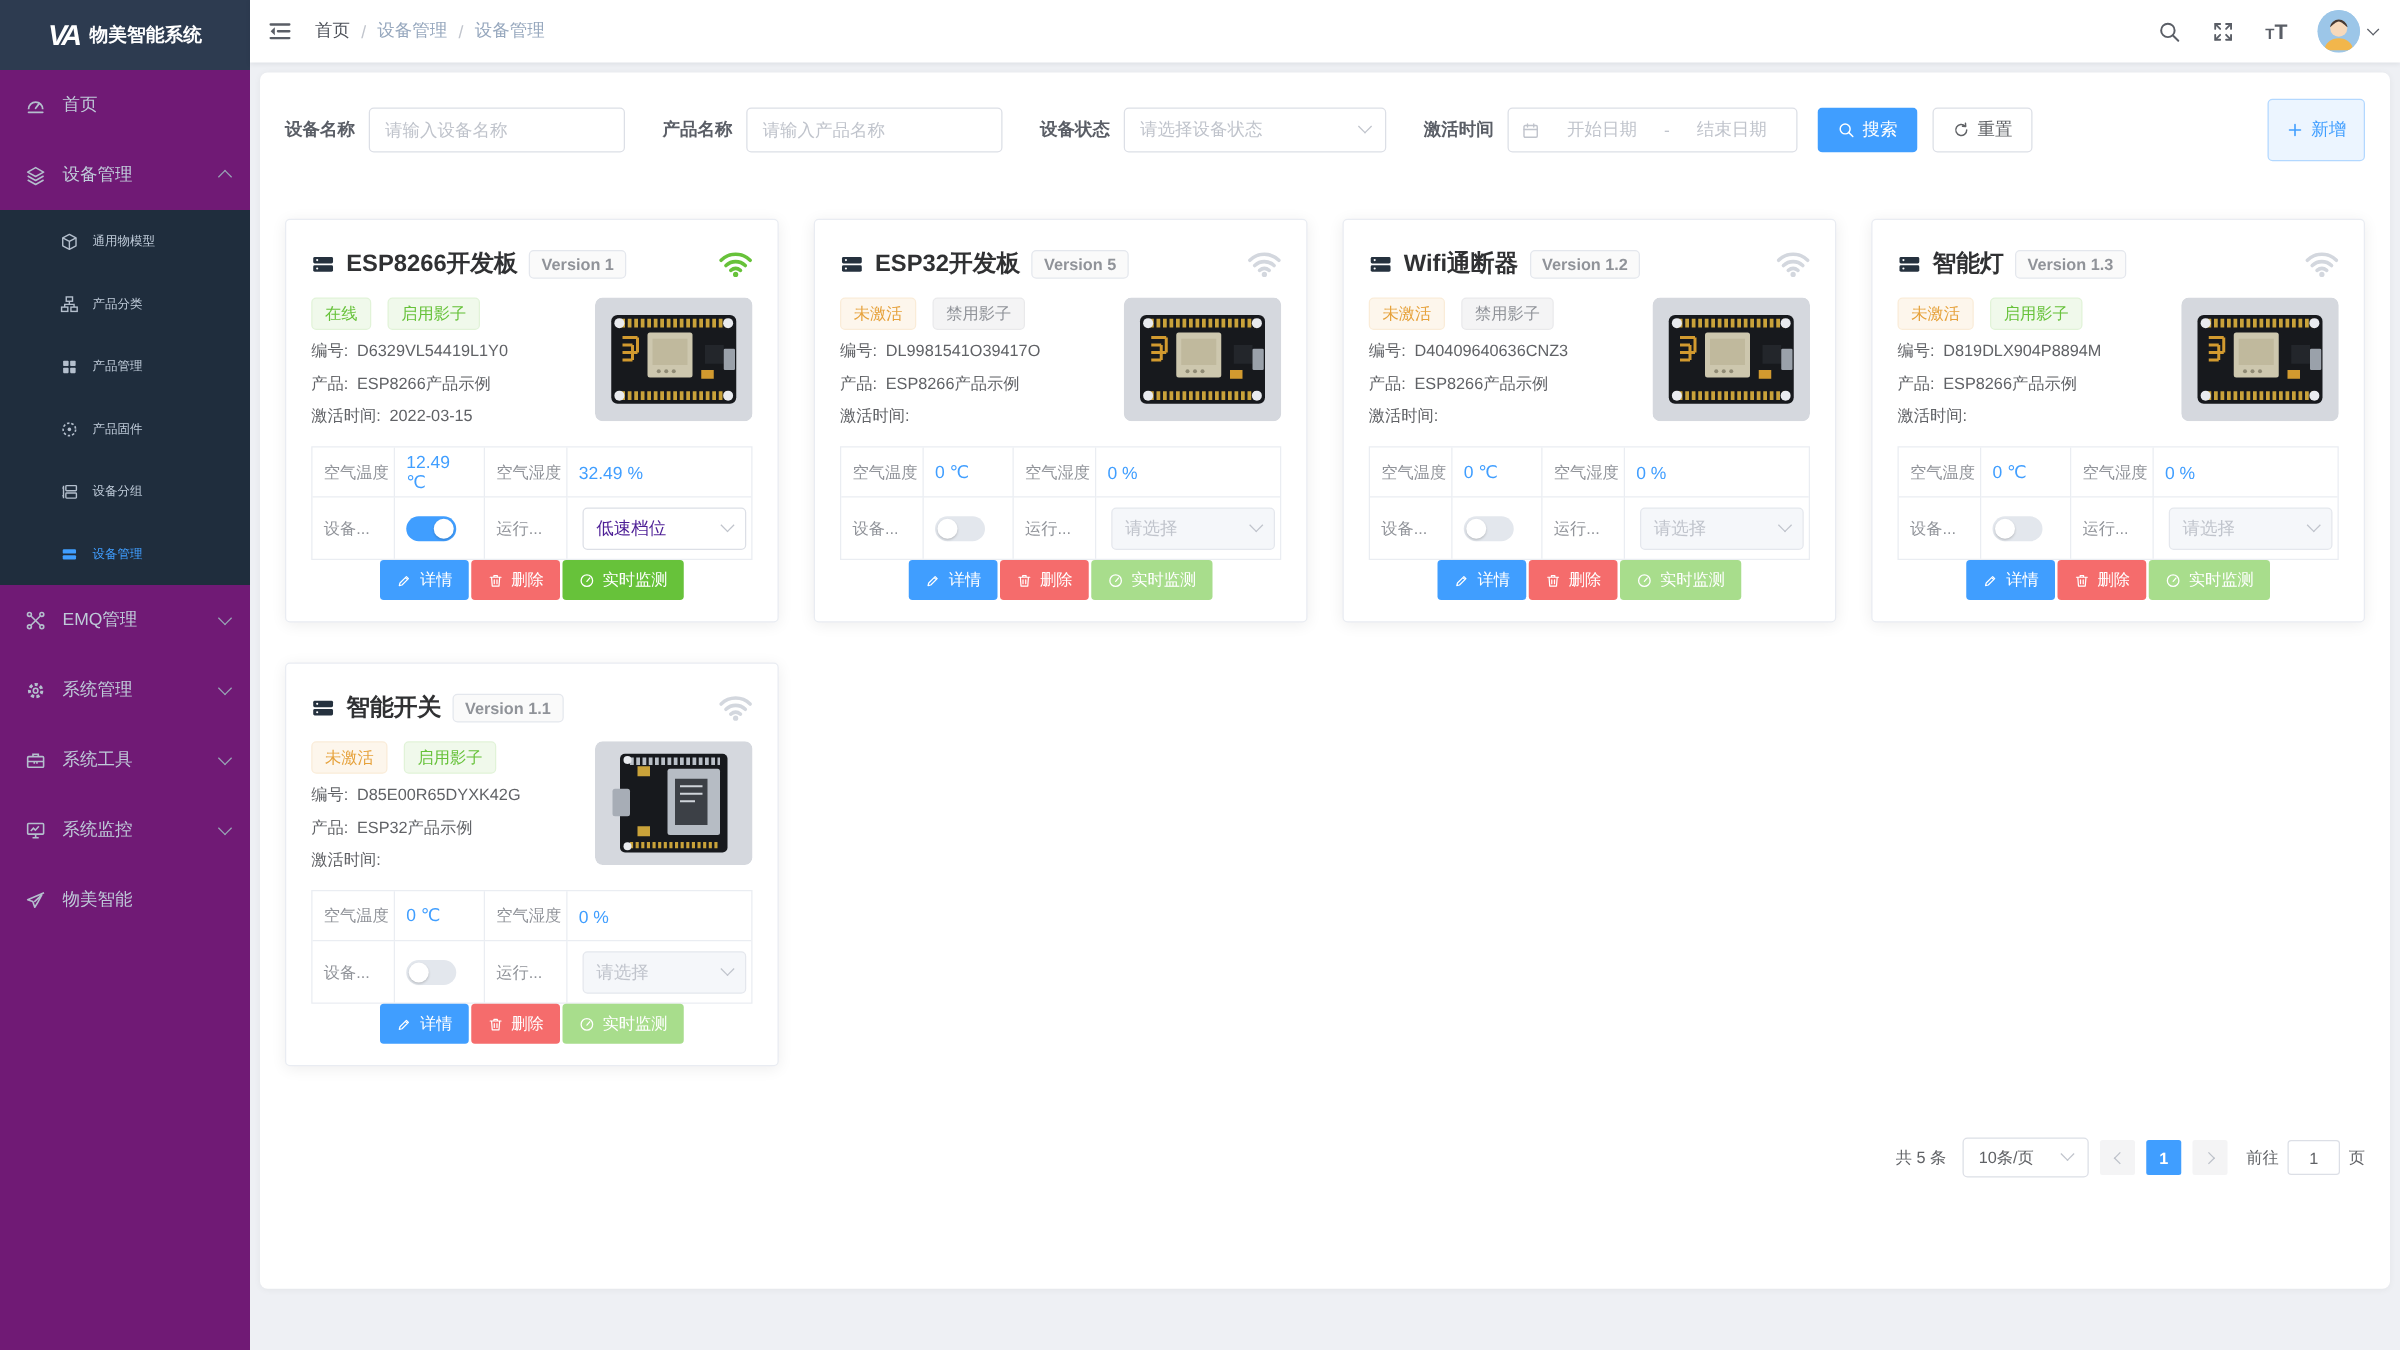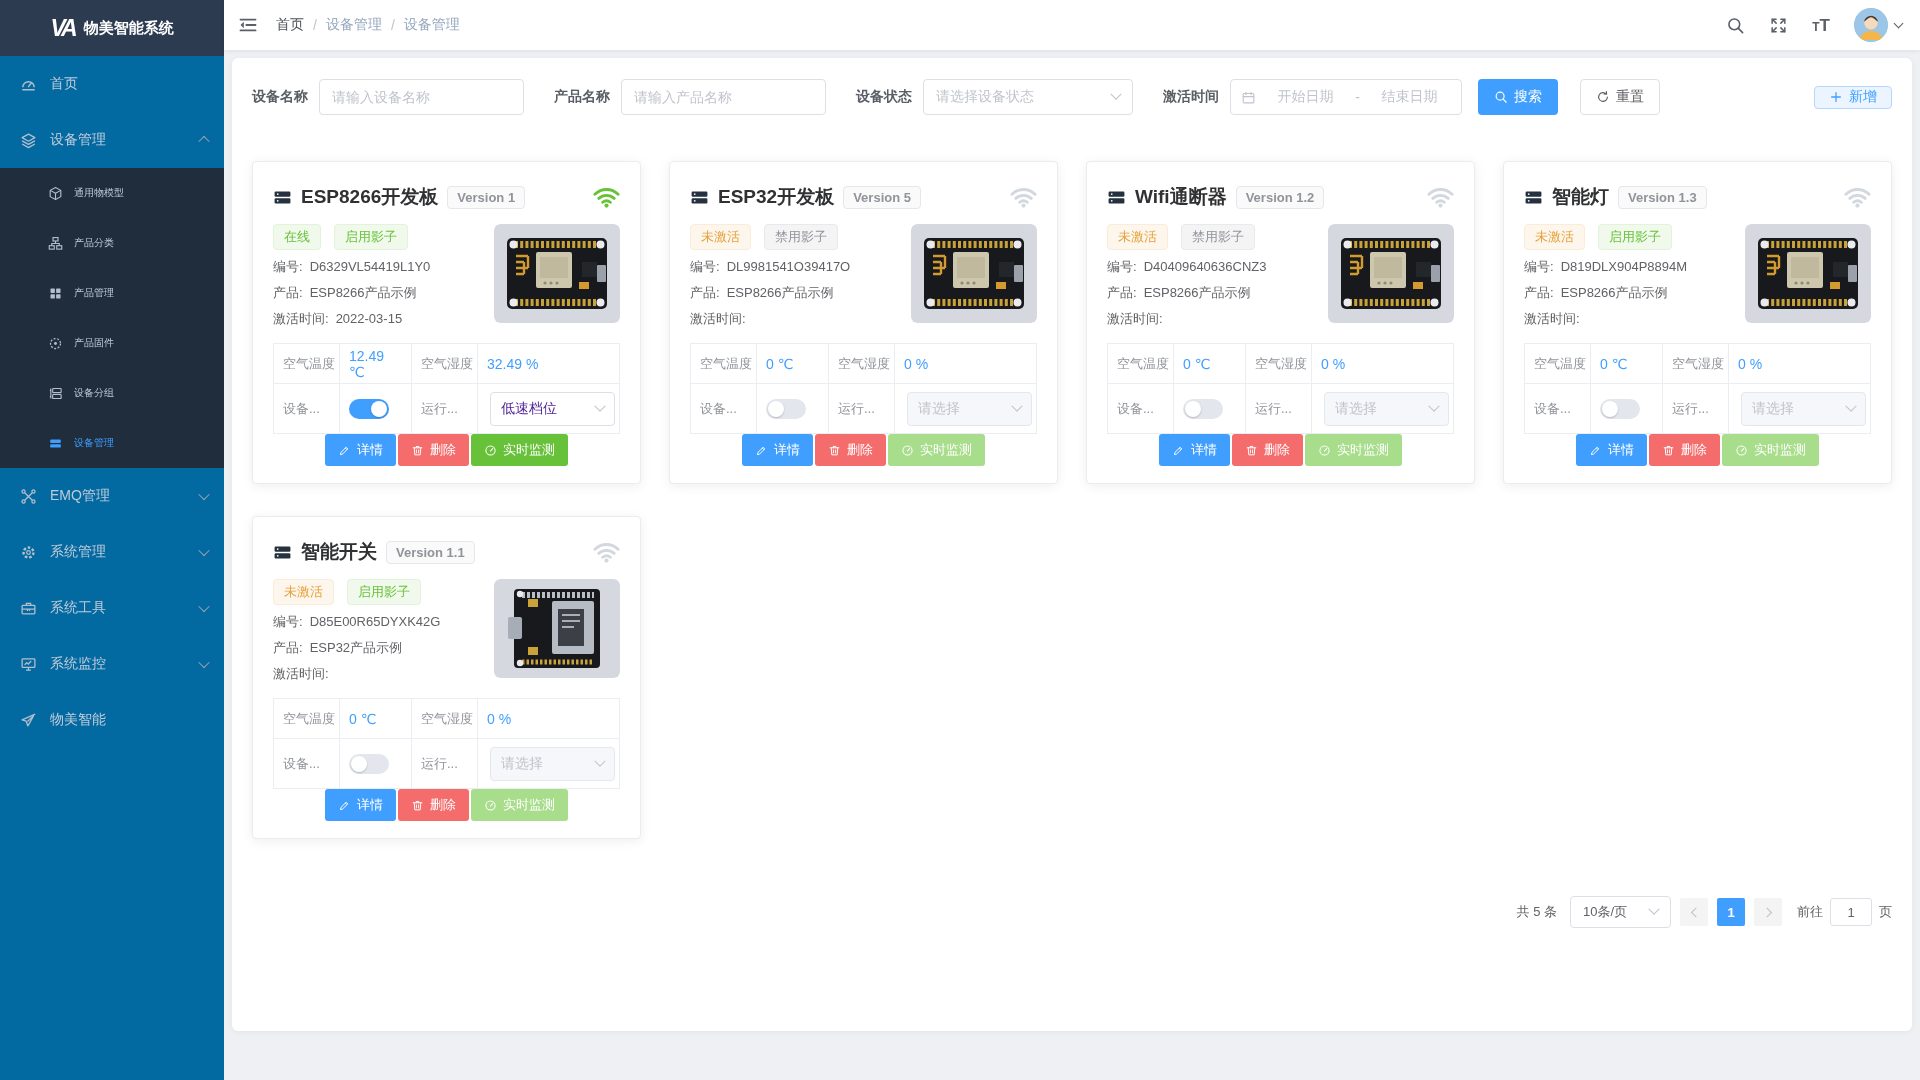--- a/index.html
+++ b/index.html
@@ -1,21 +1,21 @@
 <!DOCTYPE html>
 <html><head>
 <meta charset="utf-8">
 <style>
   * { box-sizing: border-box; margin: 0; padding: 0; }
   html,body { width:1920px; height:1080px; overflow:hidden; }
   body { font-family:"Liberation Sans","DejaVu Sans",sans-serif; background:#eef0f4; display:flex; font-size:14px; color:#606266; }
   svg { display:block; }
 
   
-  .sidebar { width:224px; flex-shrink:0; background:#0369a1; height:1080px; }
+  .sidebar { width:200px; flex-shrink:0; background:#701a75; height:1080px; }
   .logo { height:56px; display:flex; align-items:center; justify-content:center; gap:9px; background:#2d3b50; }
   .logo-mark { color:#fff; font-size:23px; font-weight:bold; font-style:italic; letter-spacing:-3px; }
   .logo-title { color:#fff; font-size:15px; font-weight:bold; }
   .menu-item { height:56px; display:flex; align-items:center; padding:0 16px 0 20px; color:#bfcbd9; cursor:pointer; position:relative; }
   .menu-item .mi-icon { width:17px; height:17px; margin-right:13px; color:#b4bfcd; flex-shrink:0; }
   .menu-item .chev { margin-left:auto; width:8px; height:8px; border-right:1.4px solid #97a3b4; border-bottom:1.4px solid #97a3b4; }
   .chev.down { transform:rotate(45deg) translate(-1px,-1px); }
   .chev.up { transform:rotate(-135deg) translate(-1px,-1px); }
   .submenu { background:#1f2d3d; }
   .submenu .menu-item { height:50px; padding-left:48px; font-size:10px; }
@@ -52,22 +52,22 @@
   .fake-select { height:36px; border:1px solid #dcdfe6; border-radius:4px; padding:0 12px; display:flex; align-items:center; background:#fff; cursor:pointer; }
   .fake-select .ph { color:#c0c4cc; }
   .sel-caret { width:8px; height:8px; border-right:1.4px solid #c0c4cc; border-bottom:1.4px solid #c0c4cc; transform:rotate(45deg) translate(-2px,-2px); margin-left:auto; }
   .date-range { width:232px; height:36px; border:1px solid #dcdfe6; border-radius:4px; display:flex; align-items:center; padding:0 10px; gap:8px; cursor:pointer; }
   .date-range .cal { width:15px; height:15px; color:#c0c4cc; flex-shrink:0; }
   .date-ph { color:#c0c4cc; font-size:14px; flex:1; text-align:center; }
   .date-sep { color:#c0c4cc; }
   .btn { height:36px; border-radius:4px; border:1px solid transparent; display:inline-flex; align-items:center; gap:6px; padding:0 15px; font-size:14px; cursor:pointer; font-family:inherit; }
   .btn .bic { width:14px; height:14px; }
   .btn-primary { background:#409EFF; color:#fff; }
-  .btn-default { background:#fff; border-color:#dcdfe6; color:#606266; margin-left:22px;justify-content:flex-end; }
-  .btn-plain { background:#ecf5ff; border-color:#b3d8ff; color:#409EFF; height:23px; margin-left:auto; padding:0 14px; }
+  .btn-default { background:#fff; border-color:#dcdfe6; color:#606266; margin-left:12px;justify-content:flex-end; }
+  .btn-plain { background:#ecf5ff; border-color:#b3d8ff; color:#409EFF; height:50px; margin-left:auto; padding:0 14px; }
 
   
   .cards { display:grid; grid-template-columns:repeat(4,1fr); gap:32px 28px; margin-top:46px; }
   .card { background:#fff; border:1px solid #e9ecf2; border-radius:4px; box-shadow:0 2px 12px rgba(0,0,0,.07); padding:16px 20px 18px; position:relative; height:323px; }
   .card-head { display:flex; align-items:center; margin-top:6px; }
   .srv-ic { width:19px; height:19px; color:#25313e; margin-right:9px; flex-shrink:0; }
   .card-title { font-size:19px; font-weight:bold; color:#303133; white-space:nowrap; }
   .ver-tag { margin-left:9px; background:#fafafa; border:1px solid #e4e7ed; color:#909399; font-size:13px; font-weight:bold; border-radius:4px; padding:3px 9px; white-space:nowrap; }
   .wifi { margin-left:auto; width:27px; height:21px; flex-shrink:0; }
   .wifi.online { color:#67c23a; } .wifi.offline { color:#d3d7de; }

